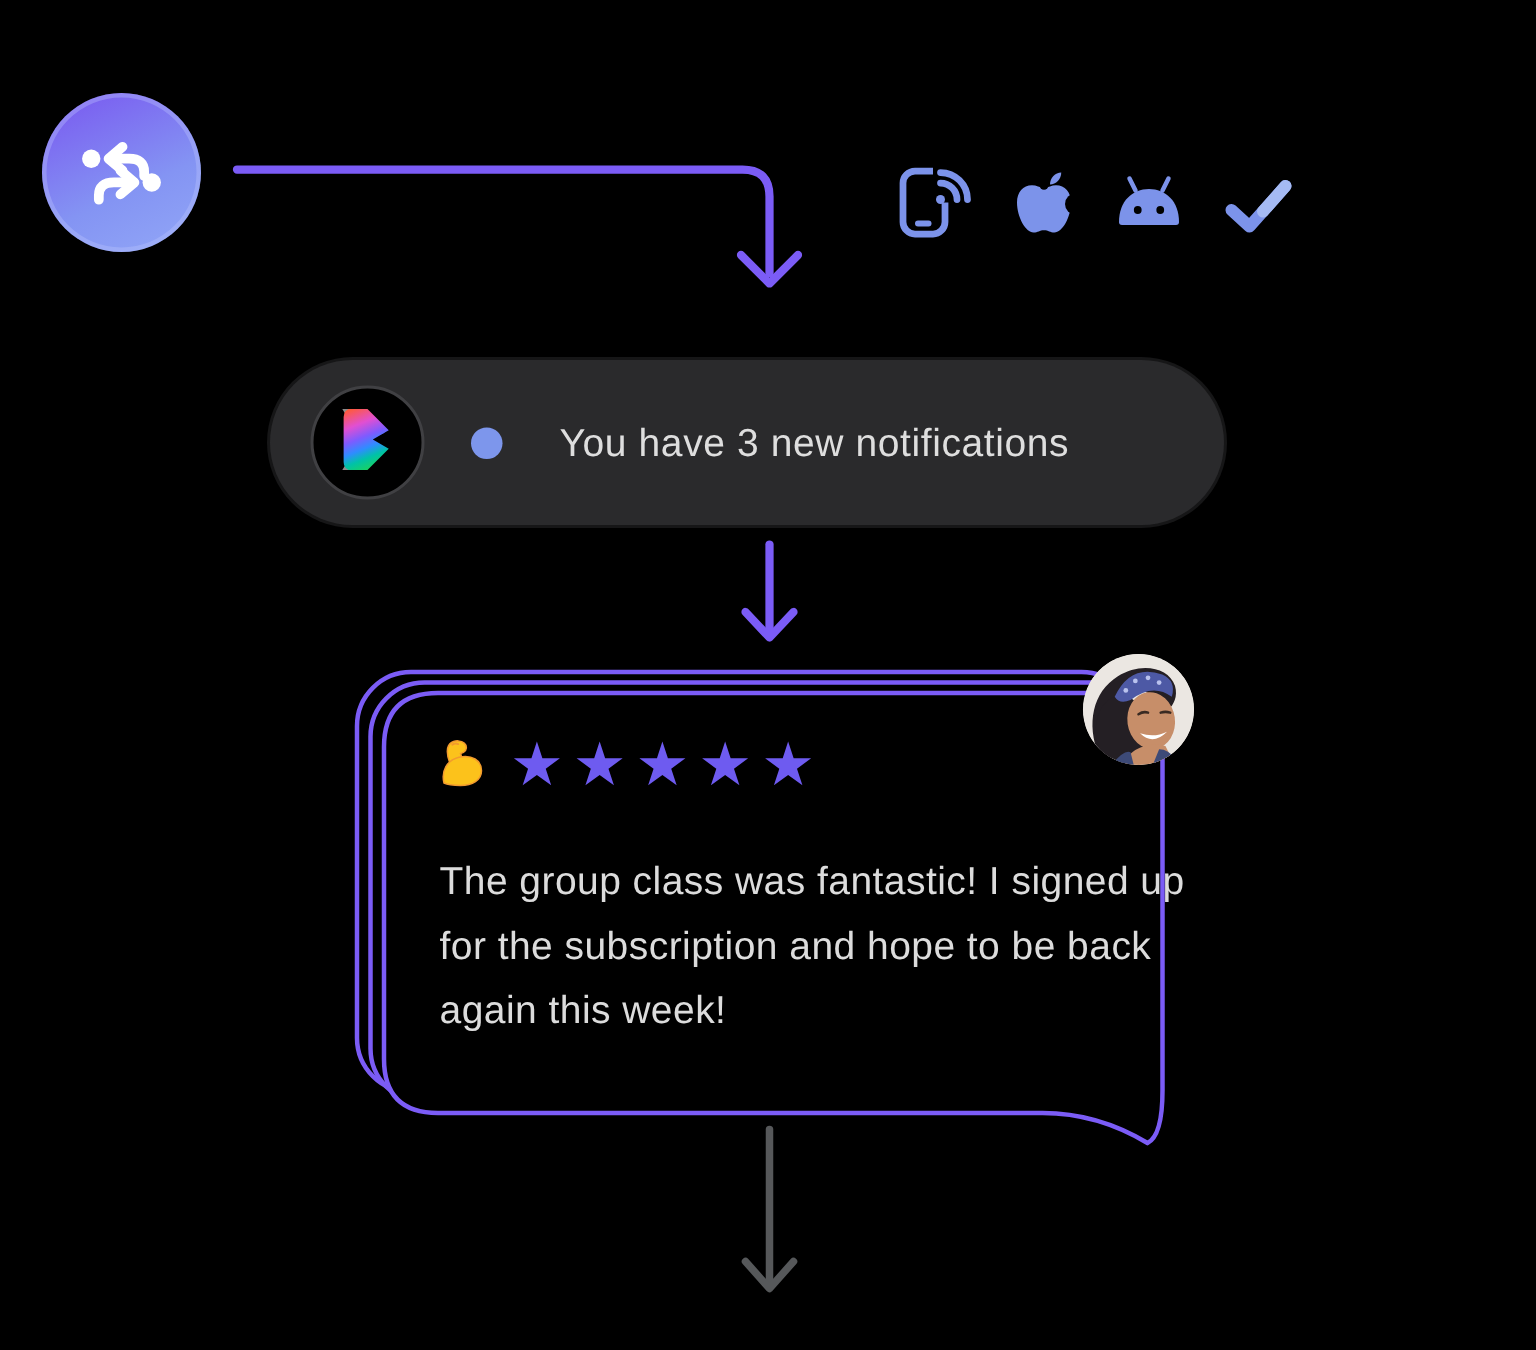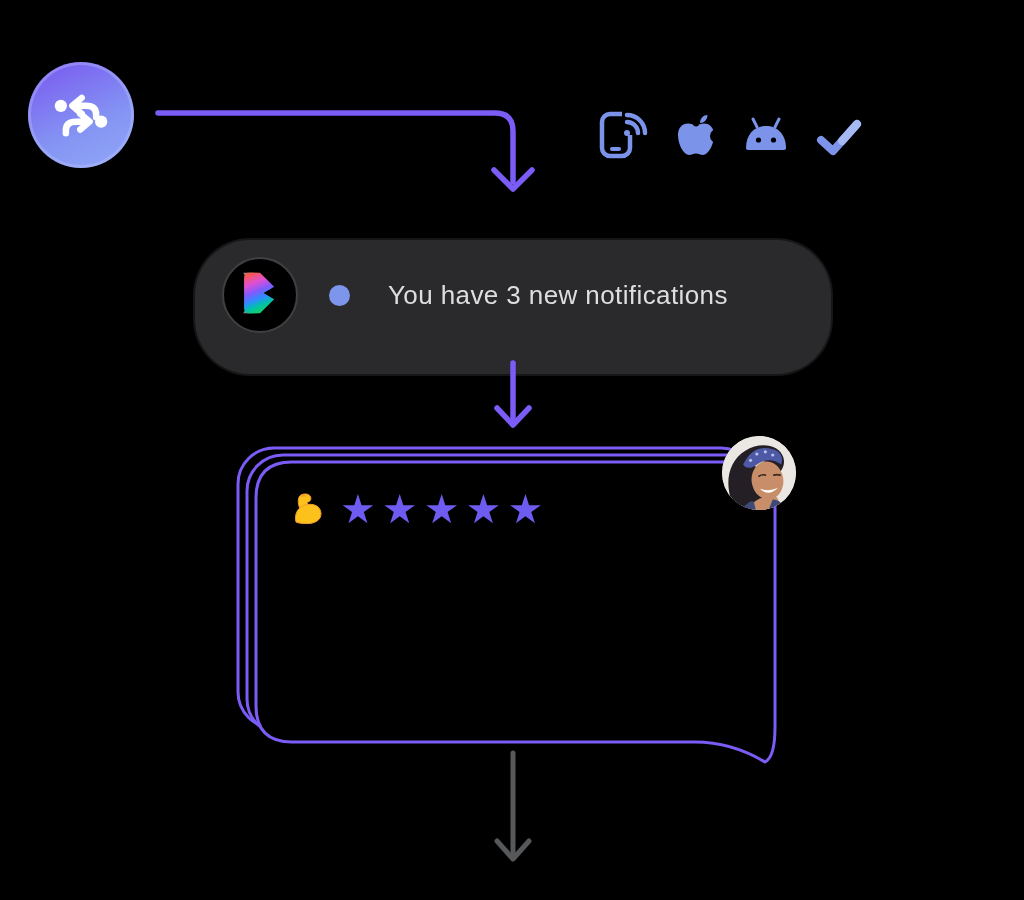--- a/index.html
+++ b/index.html
@@ -18,21 +18,21 @@
   }
 
   
   .connector{pointer-events:none;}
 
   
   .platform-icon{display:flex;align-items:center;justify-content:center;}
 
   
   .pill{
-    left:195px;top:240px;width:636px;height:134px;border-radius:55px;
+    left:180px;top:240px;width:636px;height:110px;border-radius:55px;
     background:#2a2a2c;box-shadow:0 0 0 2px #161617,0 0 22px 10px rgba(0,0,0,.9);
   }
   .pill-appcircle{
     position:absolute;left:27px;top:17px;width:76px;height:76px;border-radius:50%;
     background:#000;border:2px solid #404043;box-sizing:border-box;
     display:flex;align-items:center;justify-content:center;
   }
   .pill-dot{
     position:absolute;left:134px;top:45px;width:21px;height:21px;border-radius:50%;
     background:#7d96ec;
@@ -184,19 +184,24 @@
     <span>
       <svg width="34" height="34" viewBox="0 0 34 34">
         <path d="M10 17 C7.5 11 7.5 5 11 3 C13.5 1.4 17.5 1.6 19.5 3.4 C21.6 5.2 21.2 8.6 19 9.6 L17 10.4 C18.2 12.6 17.2 15 15 16 Z" fill="#fcc21b" stroke="#f29a2e" stroke-width="1"></path>
         <path d="M6 30 C4 22 8 14.6 16 12.8 C24.5 10.8 31 15 31 21.8 C31 28 25 31.6 17 31.6 C12 31.6 8 31 6 30 Z" fill="#fcc21b" stroke="#f29a2e" stroke-width="1"></path>
         <path d="M11.5 4.5 q2 -1.4 4 -0.4" stroke="#f29a2e" stroke-width="1.2" fill="none" stroke-linecap="round"></path>
       </svg>
     </span>
     <span class="stars">★★★★★</span>
   </div>
 
+  <div class="abs review-text">
+    <div>The group class was fantastic! I signed up</div>
+    <div>for the subscription and hope to be back</div>
+    <div>again this week!</div>
+  </div>
 
   <svg class="abs connector" style="left:490px;top:745px;" width="46" height="130" viewBox="0 0 46 130">
     <line x1="23" y1="8" x2="23" y2="113" stroke="#56585a" stroke-width="5" stroke-linecap="round"></line>
     <path d="M7 96 23 114 39 96" stroke="#56585a" stroke-width="5" fill="none" stroke-linecap="round" stroke-linejoin="round"></path>
   </svg>
 
 </div>
 
 </body></html>

